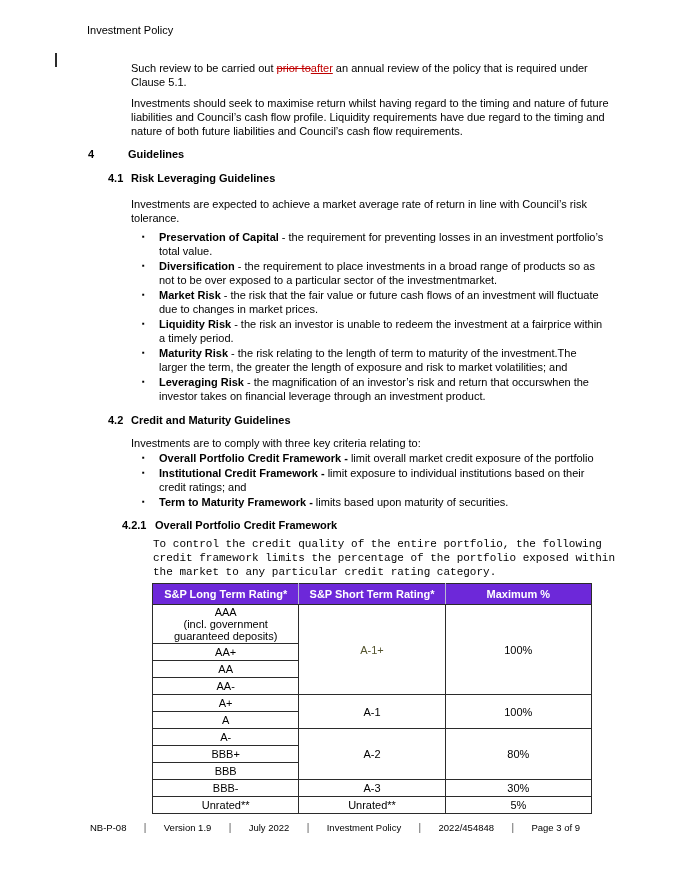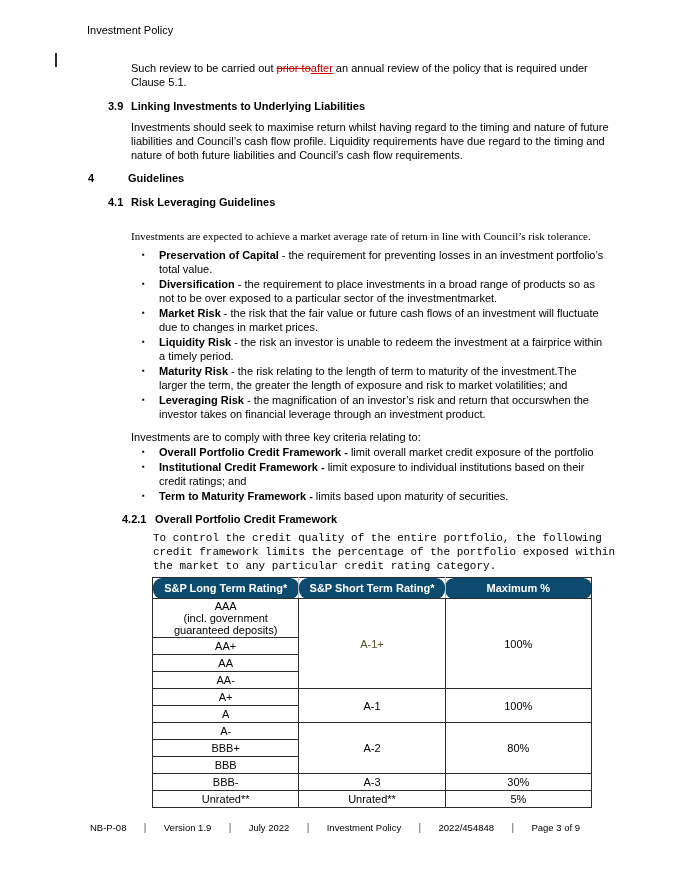--- a/index.html
+++ b/index.html
@@ -24,42 +24,42 @@
 
   .heading { font-weight:bold; }
   .h-l1 { margin-left:88px; margin-top:9px; }
   .h-l1 .hnum { display:inline-block; width:40px; }
   .h-l2 { margin-left:108px; margin-top:10px; }
   .h-l2 .hnum { display:inline-block; width:23px; }
   .h-l3 { margin-left:122px; margin-top:9px; }
   .h-l3 .hnum { display:inline-block; width:33px; }
 
   .p39 { margin-top:7px; }
-  .p41 { margin-top:20px;font-family:Liberation Serif, serif; }
+  .p41 { margin-top:12px; }
   .p42 { margin-top:9px; }
   .p421 { margin-left:153px; width:465px; margin-top:5px;font-family:Liberation Mono, monospace; }
 
   ul.blist { list-style:none; margin:5px 0 0 142px; padding:0; width:462px; }
   ul.blist2 { margin-top:1px; }
   ul.blist li { display:flex; margin-bottom:1px; }
   .blt { width:17px; flex:0 0 17px; font-size:8px; line-height:14px; }
   .bi { font-weight:bold; margin-right:3px; }
   .bcontent { flex:1; }
 
   table.ratings {
     border-collapse:collapse; margin:4px 0 0 152px;
     table-layout:fixed; width:440px;
     font-size:11px; line-height:12px;
   }
   table.ratings th, table.ratings td {
     border:1px solid #2b2b2b; text-align:center; vertical-align:middle; padding:1px 2px;
   }
   table.ratings th {
-    background:#0c4a6e; color:#ffffff; font-weight:bold; height:18px;
-    border-left:1px solid #b9b9cf; border-right:1px solid #b9b9cf; border-top:1px solid #2b2b2b;border-radius:9px;
+    background:#6d28d9; color:#ffffff; font-weight:bold; height:18px;
+    border-left:1px solid #b9b9cf; border-right:1px solid #b9b9cf; border-top:1px solid #2b2b2b;
   }
   table.ratings th:first-child { border-left:1px solid #2b2b2b; }
   table.ratings th:last-child { border-right:1px solid #2b2b2b; }
   table.ratings td { height:14px; }
   td.c-long { width:210px; }
   td.c-short { width:152px; }
   td.c-max { width:74px; }
   .olive { color:#54542E; }
   .subline { display:block; }
 
@@ -74,21 +74,20 @@
 <body>
 
 <div class="page">
 
   <div class="doc-header">Investment Policy</div>
 
   <div class="change-bar"></div>
 
   <p class="body-block tracked"><span>Such review to be carried out </span><span class="del">prior to</span><span class="ins">after</span><span> an annual review of the policy that is required under Clause 5.1.</span></p>
 
-  <div class="heading h-l2"><span class="hnum">3.9</span><span>Linking Investments to Underlying Liabilities</span></div>
   <p class="body-block p39">Investments should seek to maximise return whilst having regard to the timing and nature of future liabilities and Council’s cash flow profile. Liquidity requirements have due regard to the timing and nature of both future liabilities and Council’s cash flow requirements.</p>
 
   <div class="heading h-l1"><span class="hnum">4</span><span>Guidelines</span></div>
 
   <div class="heading h-l2"><span class="hnum">4.1</span><span>Risk Leveraging Guidelines</span></div>
   <p class="body-block p41">Investments are expected to achieve a market average rate of return in line with Council’s risk tolerance.</p>
 
   <ul class="blist">
     <li>
         <span class="blt">▪</span>
@@ -109,20 +108,21 @@
     <li>
         <span class="blt">▪</span>
         <span class="bcontent"><span class="bi">Maturity Risk</span><span>- the risk relating to the length of term to maturity of the investment.The larger the term, the greater the length of exposure and risk to market volatilities; and</span></span>
       </li>
     <li>
         <span class="blt">▪</span>
         <span class="bcontent"><span class="bi">Leveraging Risk</span><span>- the magnification of an investor’s risk and return that occurswhen the investor takes on financial leverage through an investment product.</span></span>
       </li>
   </ul>
 
+  <div class="heading h-l2"><span class="hnum">4.2</span><span>Credit and Maturity Guidelines</span></div>
   <p class="body-block p42">Investments are to comply with three key criteria relating to:</p>
 
   <ul class="blist blist2">
     <li>
         <span class="blt">▪</span>
         <span class="bcontent"><span class="bi">Overall Portfolio Credit Framework -</span><span>limit overall market credit exposure of the portfolio</span></span>
       </li>
     <li>
         <span class="blt">▪</span>
         <span class="bcontent"><span class="bi">Institutional Credit Framework -</span><span>limit exposure to individual institutions based on their credit ratings; and</span></span>

